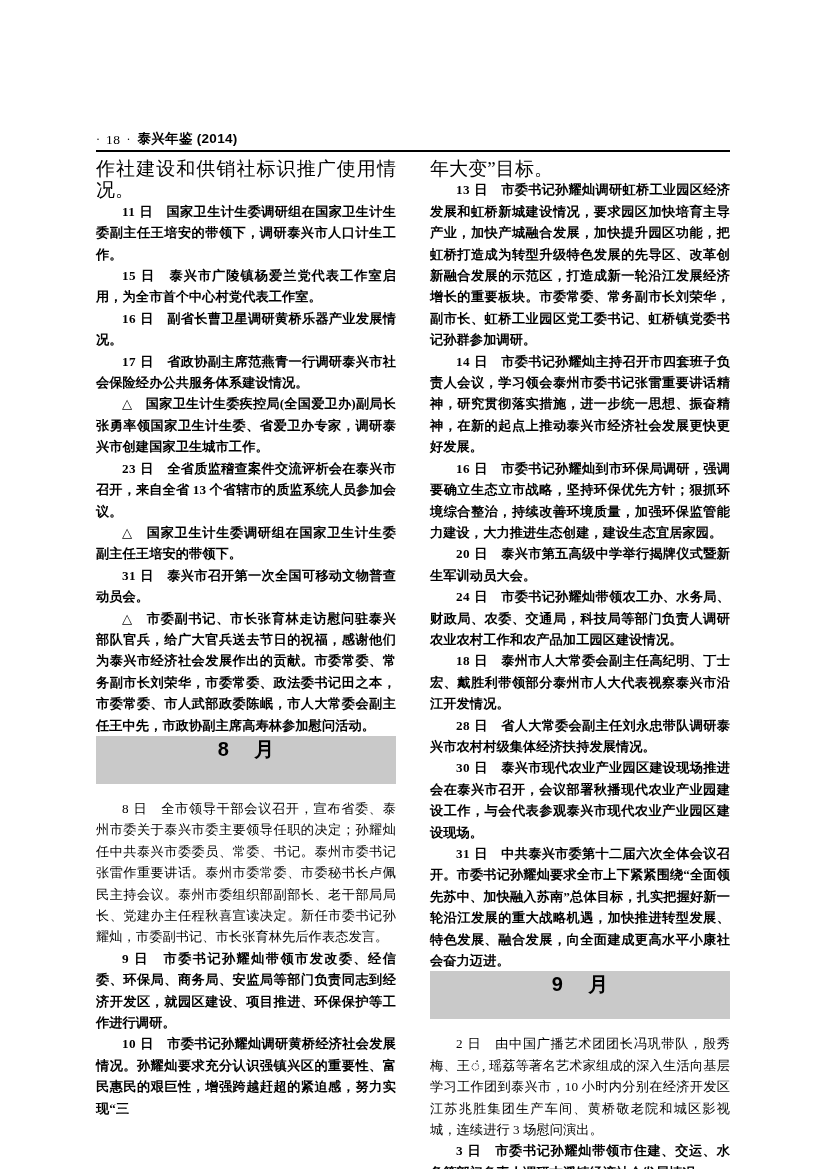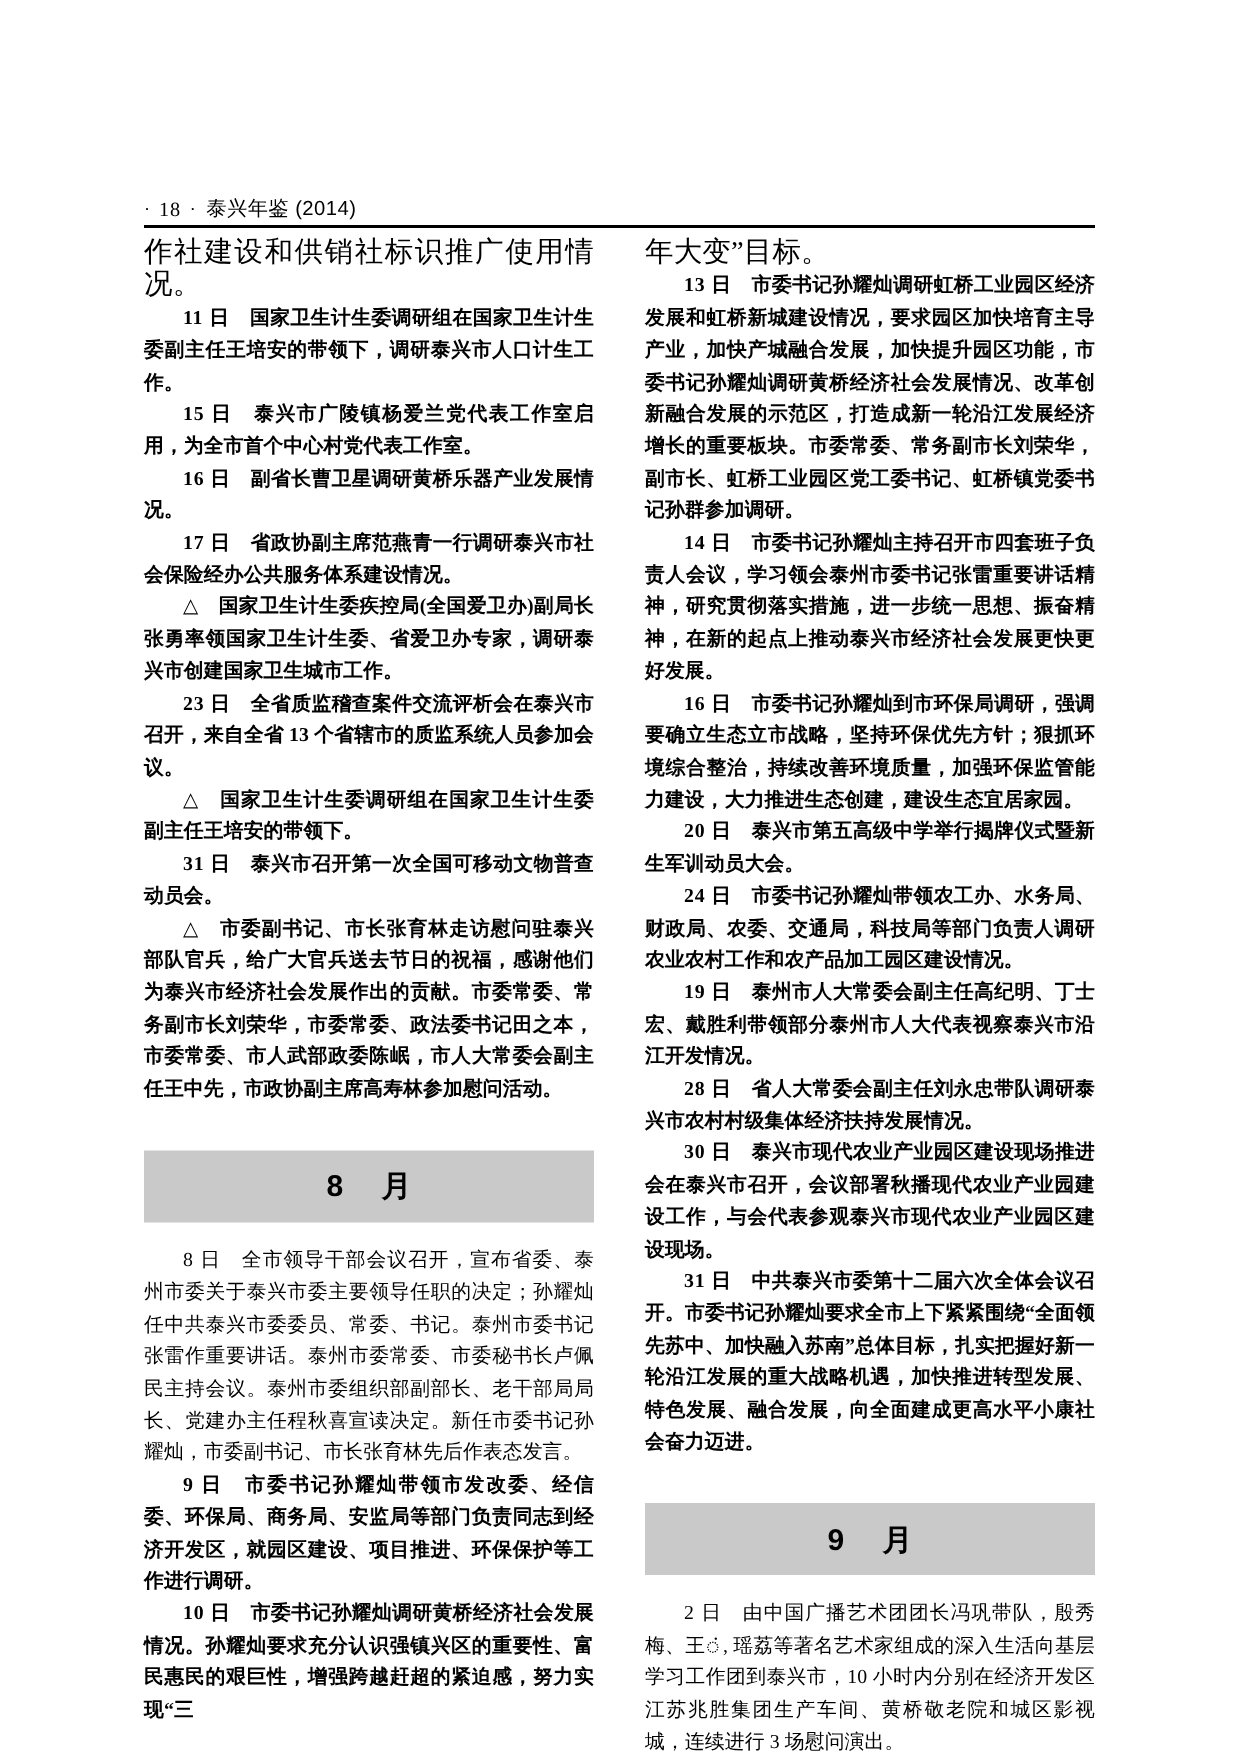--- a/index.html
+++ b/index.html
@@ -43,21 +43,21 @@
     margin-right: 6px;
   }
   .header-dot2 {
     font-size: 12px;
     line-height: 12px;
     margin-right: 7px;
     margin-bottom: 3px;
   }
   .header-title {
     font-size: 13.5px;
-    font-weight: normal;
+    font-weight: bold;
     font-family: "Liberation Sans", sans-serif;
     letter-spacing: 0.3px;
   }
   .rule {
     position: absolute;
     left: 96px;
     top: 150px;
     width: 634px;
     height: 2px;
     background: #000000;
@@ -94,26 +94,26 @@
     letter-spacing: 0.1px;
   }
   .entry .daynum {
     letter-spacing: 0.5px;
   }
   .entry .gap {
     display: inline-block;
     width: 13px;
   }
   .month-band {
-    margin: 31px 0 14px 0;
+    margin: 0 0 14px 0;
     width: 300px;
     height: 48px;
     background: #c9c9c9;
     display: flex;
-    align-items: center;
+    align-items: flex-start;
     justify-content: center;
   }
   .month-band .month-text {
     font-size: 20px;
     font-weight: bold;
     font-family: "Liberation Sans", sans-serif;
     letter-spacing: 10px;
     text-indent: 10px;
   }
   .block + .block { margin-top: 0; font-weight: bold; }
@@ -146,26 +146,26 @@
         <p class="entry block"><span class="daynum">△</span><span class="gap"></span><span>市委副书记、市长张育林走访慰问驻泰兴部队官兵，给广大官兵送去节日的祝福，感谢他们为泰兴市经济社会发展作出的贡献。市委常委、常务副市长刘荣华，市委常委、政法委书记田之本，市委常委、市人武部政委陈岷，市人大常委会副主任王中先，市政协副主席高寿林参加慰问活动。</span></p>
         <div class="month-band">
           <span class="month-text">8 月</span>
         </div>
         <p class="entry block"><span class="daynum">8 日</span><span class="gap"></span><span>全市领导干部会议召开，宣布省委、泰州市委关于泰兴市委主要领导任职的决定；孙耀灿任中共泰兴市委委员、常委、书记。泰州市委书记张雷作重要讲话。泰州市委常委、市委秘书长卢佩民主持会议。泰州市委组织部副部长、老干部局局长、党建办主任程秋喜宣读决定。新任市委书记孙耀灿，市委副书记、市长张育林先后作表态发言。</span></p>
         <p class="entry block"><span class="daynum">9 日</span><span class="gap"></span><span>市委书记孙耀灿带领市发改委、经信委、环保局、商务局、安监局等部门负责同志到经济开发区，就园区建设、项目推进、环保保护等工作进行调研。</span></p>
         <p class="entry block"><span class="daynum">10 日</span><span class="gap"></span><span>市委书记孙耀灿调研黄桥经济社会发展情况。孙耀灿要求充分认识强镇兴区的重要性、富民惠民的艰巨性，增强跨越赶超的紧迫感，努力实现“三</span></p>
       </div>
     <div class="col" id="col-right">
         <p class="para block">年大变”目标。</p>
-        <p class="entry block"><span class="daynum">13 日</span><span class="gap"></span><span>市委书记孙耀灿调研虹桥工业园区经济发展和虹桥新城建设情况，要求园区加快培育主导产业，加快产城融合发展，加快提升园区功能，市委书记孙耀灿调研黄桥经济社会发展情况、改革创新融合发展的示范区，打造成新一轮沿江发展经济增长的重要板块。市委常委、常务副市长刘荣华，副市长、虹桥工业园区党工委书记、虹桥镇党委书记孙群参加调研。</span></p>
+        <p class="entry block"><span class="daynum">13 日</span><span class="gap"></span><span>市委书记孙耀灿调研虹桥工业园区经济发展和虹桥新城建设情况，要求园区加快培育主导产业，加快产城融合发展，加快提升园区功能，把虹桥打造成为转型升级特色发展的先导区、改革创新融合发展的示范区，打造成新一轮沿江发展经济增长的重要板块。市委常委、常务副市长刘荣华，副市长、虹桥工业园区党工委书记、虹桥镇党委书记孙群参加调研。</span></p>
         <p class="entry block"><span class="daynum">14 日</span><span class="gap"></span><span>市委书记孙耀灿主持召开市四套班子负责人会议，学习领会泰州市委书记张雷重要讲话精神，研究贯彻落实措施，进一步统一思想、振奋精神，在新的起点上推动泰兴市经济社会发展更快更好发展。</span></p>
         <p class="entry block"><span class="daynum">16 日</span><span class="gap"></span><span>市委书记孙耀灿到市环保局调研，强调要确立生态立市战略，坚持环保优先方针；狠抓环境综合整治，持续改善环境质量，加强环保监管能力建设，大力推进生态创建，建设生态宜居家园。</span></p>
         <p class="entry block"><span class="daynum">20 日</span><span class="gap"></span><span>泰兴市第五高级中学举行揭牌仪式暨新生军训动员大会。</span></p>
         <p class="entry block"><span class="daynum">24 日</span><span class="gap"></span><span>市委书记孙耀灿带领农工办、水务局、财政局、农委、交通局，科技局等部门负责人调研农业农村工作和农产品加工园区建设情况。</span></p>
-        <p class="entry block"><span class="daynum">19 日</span><span class="gap"></span><span>泰州市人大常委会副主任高纪明、丁士宏、戴胜利带领部分泰州市人大代表视察泰兴市沿江开发情况。</span></p>
+        <p class="entry block"><span class="daynum">18 日</span><span class="gap"></span><span>泰州市人大常委会副主任高纪明、丁士宏、戴胜利带领部分泰州市人大代表视察泰兴市沿江开发情况。</span></p>
         <p class="entry block"><span class="daynum">28 日</span><span class="gap"></span><span>省人大常委会副主任刘永忠带队调研泰兴市农村村级集体经济扶持发展情况。</span></p>
         <p class="entry block"><span class="daynum">30 日</span><span class="gap"></span><span>泰兴市现代农业产业园区建设现场推进会在泰兴市召开，会议部署秋播现代农业产业园建设工作，与会代表参观泰兴市现代农业产业园区建设现场。</span></p>
         <p class="entry block"><span class="daynum">31 日</span><span class="gap"></span><span>中共泰兴市委第十二届六次全体会议召开。市委书记孙耀灿要求全市上下紧紧围绕“全面领先苏中、加快融入苏南”总体目标，扎实把握好新一轮沿江发展的重大战略机遇，加快推进转型发展、特色发展、融合发展，向全面建成更高水平小康社会奋力迈进。</span></p>
         <div class="month-band">
           <span class="month-text">9 月</span>
         </div>
         <p class="entry block"><span class="daynum">2 日</span><span class="gap"></span><span>由中国广播艺术团团长冯巩带队，殷秀梅、王், 瑶荔等著名艺术家组成的深入生活向基层学习工作团到泰兴市，10 小时内分别在经济开发区江苏兆胜集团生产车间、黄桥敬老院和城区影视城，连续进行 3 场慰问演出。</span></p>
         <p class="entry block"><span class="daynum">3 日</span><span class="gap"></span><span>市委书记孙耀灿带领市住建、交运、水务等部门负责人调研古溪镇经济社会发展情况。</span></p>
       </div>
   </div>

